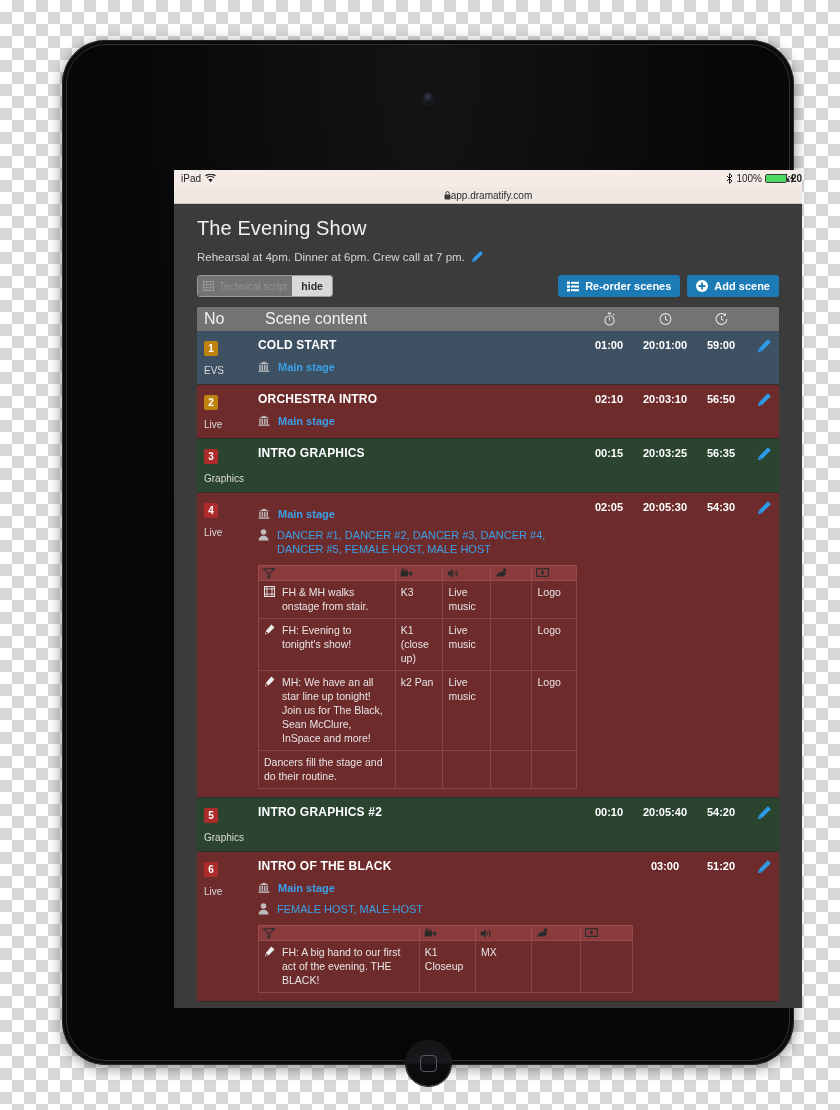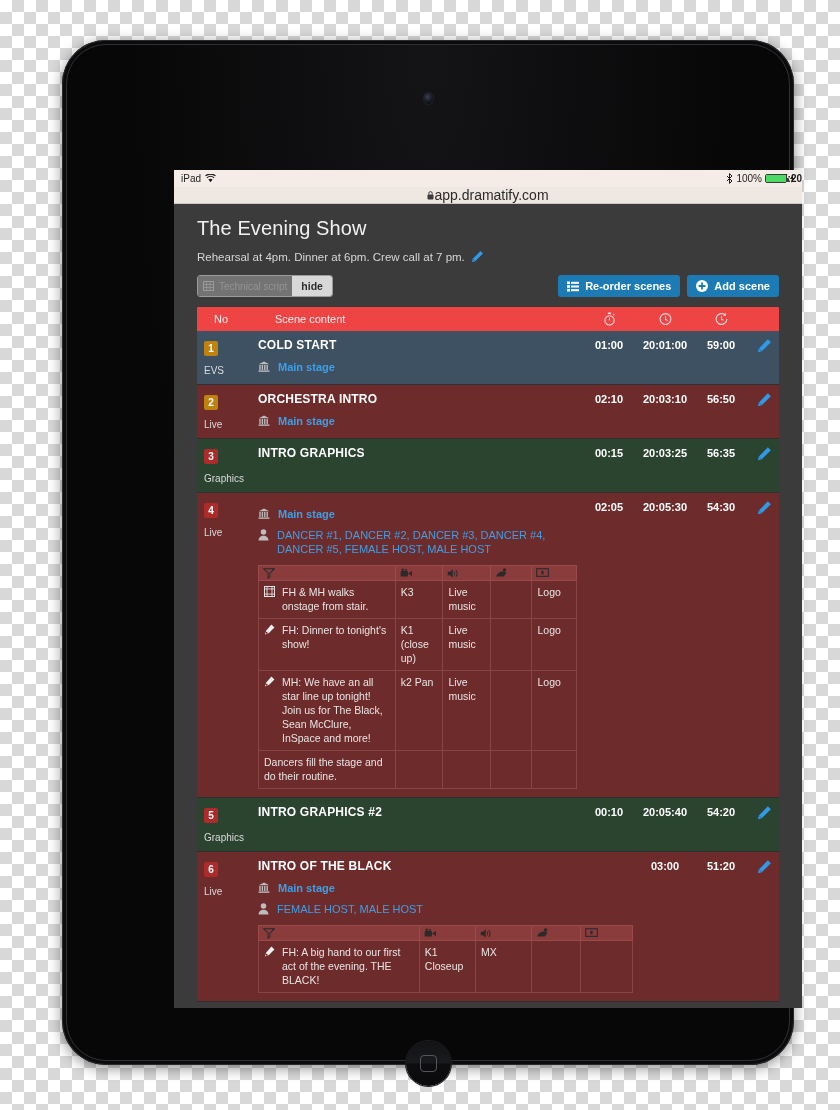--- a/index.html
+++ b/index.html
@@ -94,21 +94,21 @@
     width: 2px; height: 4px; background: #3a3a3a; border-radius: 0 1px 1px 0;
   }
   .battery > i { display: block; height: 100%; background: #4cd964; }
 
   
   #urlbar {
     height: 17px;
     background: #efe7e2;
     border-bottom: 1px solid #cfc6c1;
     display: flex; align-items: center; justify-content: center;
-    font-size: 14px; color: #2b2b2b;
+    font-size: 10px; color: #2b2b2b;
   }
 
   
   #page { background: #3b3b3b; height: 804px; overflow: hidden; }
 
   .page-head { padding: 13px 23px 0 23px; }
   .show-title {
     color: #f1f1f1; font-size: 20px; font-weight: normal;
     letter-spacing: .1px;
   }
@@ -147,25 +147,25 @@
     border: none;
   }
 
   
   #scene-table {
     margin: 10px 23px 0 23px;
     border-radius: 1px;
     overflow: hidden;
   }
   .thead {
-    background: #ef4444;
+    background: #737373;
     display: flex; align-items: center;
     height: 24px;
-    color: #f0f0f0; font-size: 11px;
-    padding: 0 0 0 17px;
+    color: #f0f0f0; font-size: 16px;
+    padding: 0 0 0 7px;
   }
   .th-no { width: 61px; }
   .th-content { flex: 1; }
   .th-t { width: 56px; text-align: center; }
   .th-pad { width: 30px; }
 
   .scene-row {
     display: flex;
     border-bottom: 1px solid #2f2f2f;
     position: relative;
@@ -529,21 +529,21 @@
                     </tr>
                     <tr>
                       <td>
                         <span class="cell-ico">
                           <span class="gi">
                             <svg width="11" height="11" viewBox="0 0 12 12">
                               <path d="M8.1 0.6 11.4 3.9 5.4 9.9 1 11.4 2.5 7z" fill="#efefef"></path>
                               <circle cx="2.9" cy="9.5" r="1" fill="#6d2b2b"></circle>
                             </svg>
                           </span>
-                          <span>FH: Dinner to tonight's show!</span>
+                          <span>FH: Evening to tonight's show!</span>
                         </span>
                       </td>
                       <td>K1 (close up)</td>
                       <td>Live music</td>
                       <td></td>
                       <td>Logo</td>
                     </tr>
                     <tr>
                       <td>
                         <span class="cell-ico">

